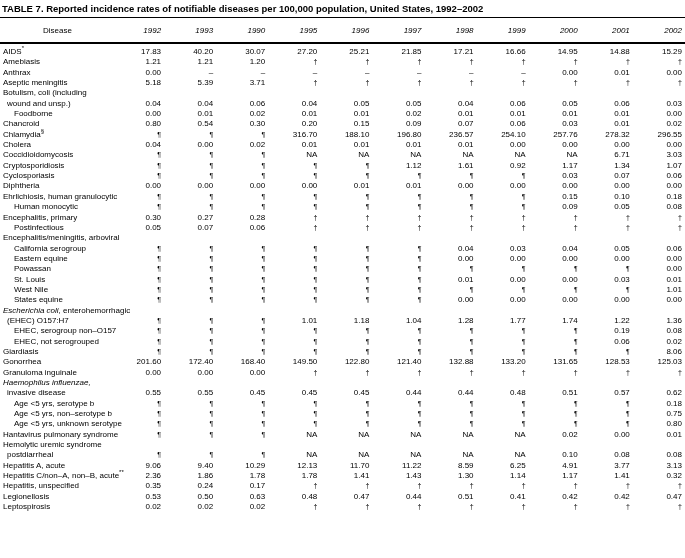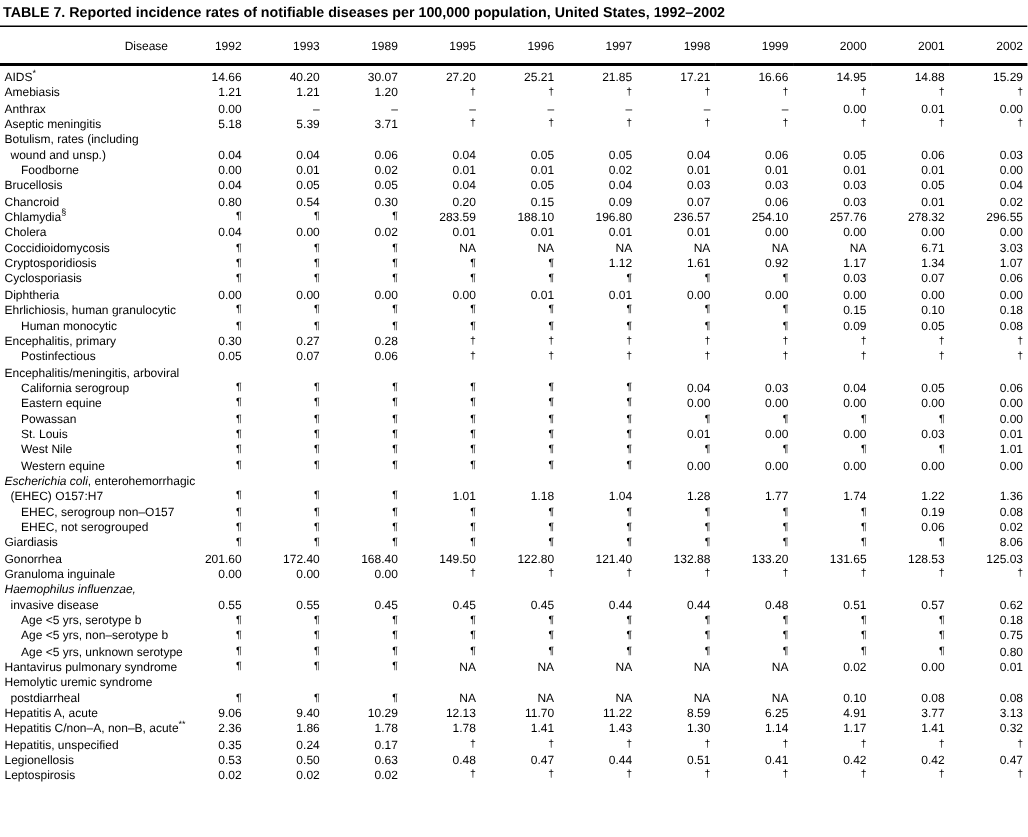--- a/index.html
+++ b/index.html
@@ -22,22 +22,22 @@
     border-collapse:collapse;
     table-layout:fixed;
   }
   col.c-disease { width:112px; }
   thead th {
     font-weight:normal; font-size:8px;
     height:24px; vertical-align:middle;
     border-bottom:2px solid #000;
     padding:0; white-space:nowrap;
   }
-  th.disease-h { text-align:right; padding-left:3px; }
-  th.year-h { text-align:right; padding-right:3px; }
+  th.disease-h { text-align:center; padding-left:3px; }
+  th.year-h { text-align:right; padding-right:3px;font-style:italic; }
   tbody td {
     font-size:8px; line-height:10.35px; height:10.35px;
     padding:0; white-space:nowrap; vertical-align:bottom;
   }
   tbody tr:first-child td { padding-top:3px; }
   td.label { text-align:left; overflow:visible; }
   td.val { text-align:right; padding-right:3px; }
   td.val.sym { font-size:7px; }
   .indent-0 { padding-left:3px; }
   .indent-1 { padding-left:7px; }
@@ -63,35 +63,35 @@
         <col>
         <col>
         <col>
         <col>
     </colgroup>
     <thead>
       <tr>
           <th class="disease-h">Disease</th>
           <th class="year-h">1992</th>
           <th class="year-h">1993</th>
-          <th class="year-h">1989</th>
+          <th class="year-h">1990</th>
           <th class="year-h">1995</th>
           <th class="year-h">1996</th>
           <th class="year-h">1997</th>
           <th class="year-h">1998</th>
           <th class="year-h">1999</th>
           <th class="year-h">2000</th>
           <th class="year-h">2001</th>
           <th class="year-h">2002</th>
         </tr>
     </thead>
     <tbody>
         <tr>
           <td class="label indent-0">AIDS<span class="sup">*</span></td>
-          <td class="val">14.66</td>
+          <td class="val">17.83</td>
           <td class="val">40.20</td>
           <td class="val">30.07</td>
           <td class="val">27.20</td>
           <td class="val">25.21</td>
           <td class="val">21.85</td>
           <td class="val">17.21</td>
           <td class="val">16.66</td>
           <td class="val">14.95</td>
           <td class="val">14.88</td>
           <td class="val">15.29</td>
@@ -132,21 +132,21 @@
           <td class="val sym">†</td>
           <td class="val sym">†</td>
           <td class="val sym">†</td>
           <td class="val sym">†</td>
           <td class="val sym">†</td>
           <td class="val sym">†</td>
           <td class="val sym">†</td>
           <td class="val sym">†</td>
         </tr>
         <tr>
-          <td class="label indent-0">Botulism, rates (including</td>
+          <td class="label indent-0">Botulism, coli (including</td>
           <td class="val"></td>
           <td class="val"></td>
           <td class="val"></td>
           <td class="val"></td>
           <td class="val"></td>
           <td class="val"></td>
           <td class="val"></td>
           <td class="val"></td>
           <td class="val"></td>
           <td class="val"></td>
@@ -174,53 +174,39 @@
           <td class="val">0.01</td>
           <td class="val">0.01</td>
           <td class="val">0.02</td>
           <td class="val">0.01</td>
           <td class="val">0.01</td>
           <td class="val">0.01</td>
           <td class="val">0.01</td>
           <td class="val">0.00</td>
         </tr>
         <tr>
-          <td class="label indent-0">Brucellosis</td>
-          <td class="val">0.04</td>
-          <td class="val">0.05</td>
-          <td class="val">0.05</td>
-          <td class="val">0.04</td>
-          <td class="val">0.05</td>
-          <td class="val">0.04</td>
-          <td class="val">0.03</td>
-          <td class="val">0.03</td>
-          <td class="val">0.03</td>
-          <td class="val">0.05</td>
-          <td class="val">0.04</td>
-        </tr>
-        <tr>
           <td class="label indent-0">Chancroid</td>
           <td class="val">0.80</td>
           <td class="val">0.54</td>
           <td class="val">0.30</td>
           <td class="val">0.20</td>
           <td class="val">0.15</td>
           <td class="val">0.09</td>
           <td class="val">0.07</td>
           <td class="val">0.06</td>
           <td class="val">0.03</td>
           <td class="val">0.01</td>
           <td class="val">0.02</td>
         </tr>
         <tr>
           <td class="label indent-0">Chlamydia<span class="sup">§</span></td>
           <td class="val sym">¶</td>
           <td class="val sym">¶</td>
           <td class="val sym">¶</td>
-          <td class="val">283.59</td>
+          <td class="val">316.70</td>
           <td class="val">188.10</td>
           <td class="val">196.80</td>
           <td class="val">236.57</td>
           <td class="val">254.10</td>
           <td class="val">257.76</td>
           <td class="val">278.32</td>
           <td class="val">296.55</td>
         </tr>
         <tr>
           <td class="label indent-0">Cholera</td>
@@ -426,21 +412,21 @@
           <td class="val sym">¶</td>
           <td class="val sym">¶</td>
           <td class="val sym">¶</td>
           <td class="val sym">¶</td>
           <td class="val sym">¶</td>
           <td class="val sym">¶</td>
           <td class="val sym">¶</td>
           <td class="val">1.01</td>
         </tr>
         <tr>
-          <td class="label indent-2">Western equine</td>
+          <td class="label indent-2">States equine</td>
           <td class="val sym">¶</td>
           <td class="val sym">¶</td>
           <td class="val sym">¶</td>
           <td class="val sym">¶</td>
           <td class="val sym">¶</td>
           <td class="val sym">¶</td>
           <td class="val">0.00</td>
           <td class="val">0.00</td>
           <td class="val">0.00</td>
           <td class="val">0.00</td>

